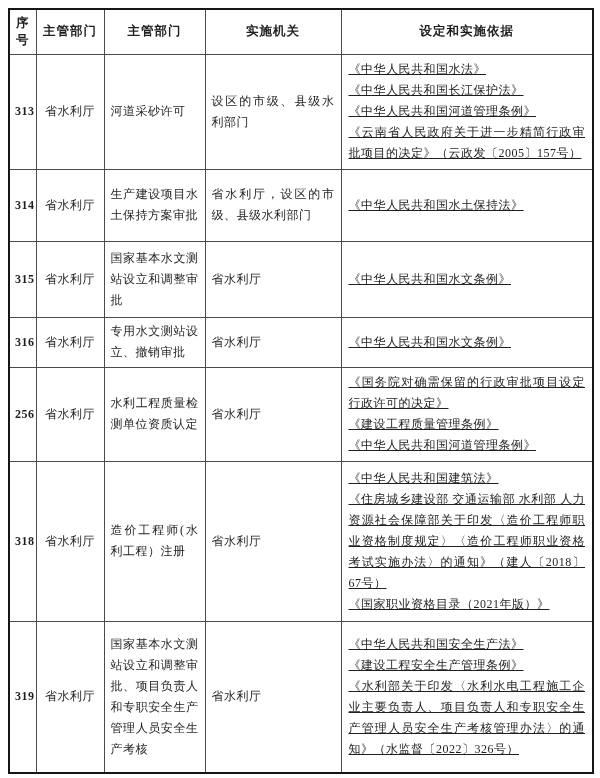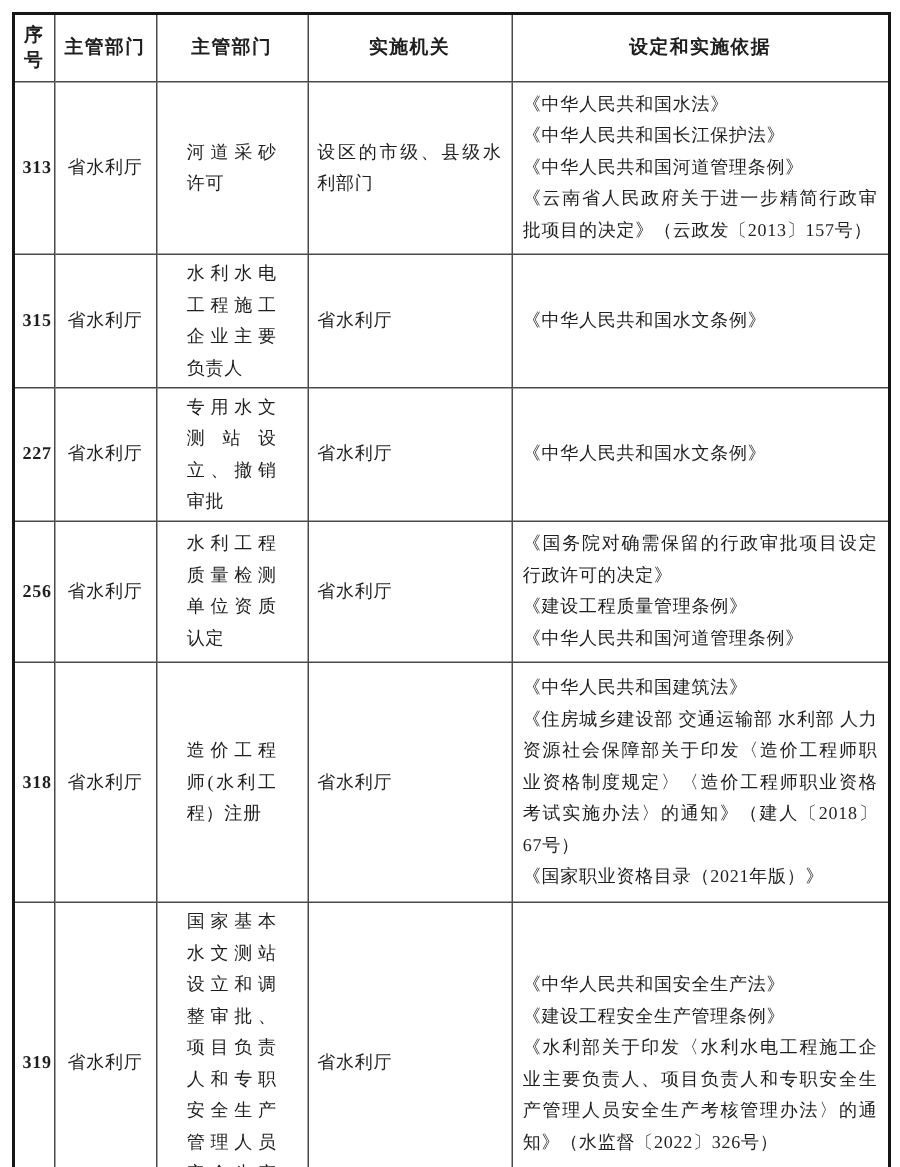--- a/index.html
+++ b/index.html
@@ -51,32 +51,33 @@
     letter-spacing: 0;
     padding: 12px 1px;
     font-weight: bold;
   }
   td.cell-dept {
     text-align: center;
     padding: 0 3px;
   }
   td.cell-item {
     text-align: justify;
-    padding: 2px 20px;
+    padding: 2px 6px;
   }
   td.cell-agency {
     text-align: justify;
     padding: 2px 6px;
   }
   td.cell-basis {
     text-align: justify;
     padding: 4px 7px;
   }
   td.cell-basis div {
     text-align: justify;
+    text-decoration: underline;
   }
 </style>
 </head>
 <body>
 
 <div class="page">
   <table class="approval-table">
     <colgroup>
       <col style="width:27px">
       <col style="width:68px">
@@ -96,34 +97,43 @@
     <tbody>
       <tr style="height:115px">
         <td class="cell-serial">313</td>
         <td class="cell-dept">省水利厅</td>
         <td class="cell-item">河道采砂许可</td>
         <td class="cell-agency">设区的市级、县级水利部门</td>
         <td class="cell-basis">
             <div>《中华人民共和国水法》</div>
             <div>《中华人民共和国长江保护法》</div>
             <div>《中华人民共和国河道管理条例》</div>
-            <div>《云南省人民政府关于进一步精简行政审批项目的决定》（云政发〔2013〕157号）</div>
+            <div>《云南省人民政府关于进一步精简行政审批项目的决定》（云政发〔2005〕157号）</div>
+          </td>
+      </tr>
+      <tr style="height:72px">
+        <td class="cell-serial">314</td>
+        <td class="cell-dept">省水利厅</td>
+        <td class="cell-item">生产建设项目水土保持方案审批</td>
+        <td class="cell-agency">省水利厅，设区的市级、县级水利部门</td>
+        <td class="cell-basis">
+            <div>《中华人民共和国水土保持法》</div>
           </td>
       </tr>
       <tr style="height:76px">
         <td class="cell-serial">315</td>
         <td class="cell-dept">省水利厅</td>
-        <td class="cell-item">水利水电工程施工企业主要负责人</td>
+        <td class="cell-item">国家基本水文测站设立和调整审批</td>
         <td class="cell-agency">省水利厅</td>
         <td class="cell-basis">
             <div>《中华人民共和国水文条例》</div>
           </td>
       </tr>
       <tr style="height:50px">
-        <td class="cell-serial">227</td>
+        <td class="cell-serial">316</td>
         <td class="cell-dept">省水利厅</td>
         <td class="cell-item">专用水文测站设立、撤销审批</td>
         <td class="cell-agency">省水利厅</td>
         <td class="cell-basis">
             <div>《中华人民共和国水文条例》</div>
           </td>
       </tr>
       <tr style="height:94px">
         <td class="cell-serial">256</td>
         <td class="cell-dept">省水利厅</td>

